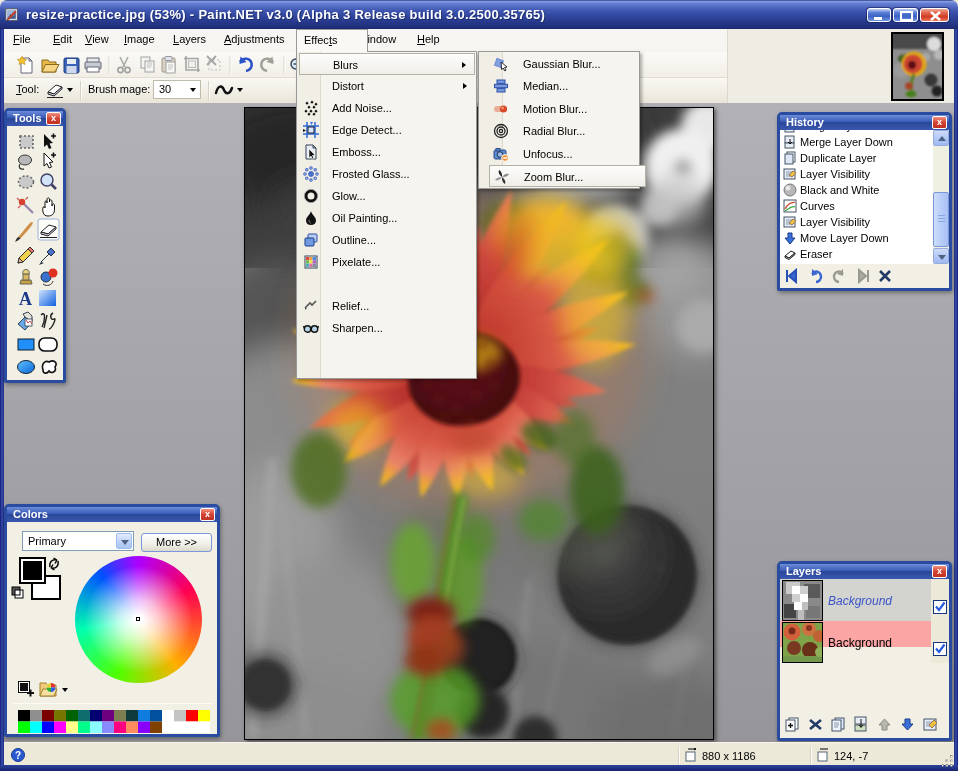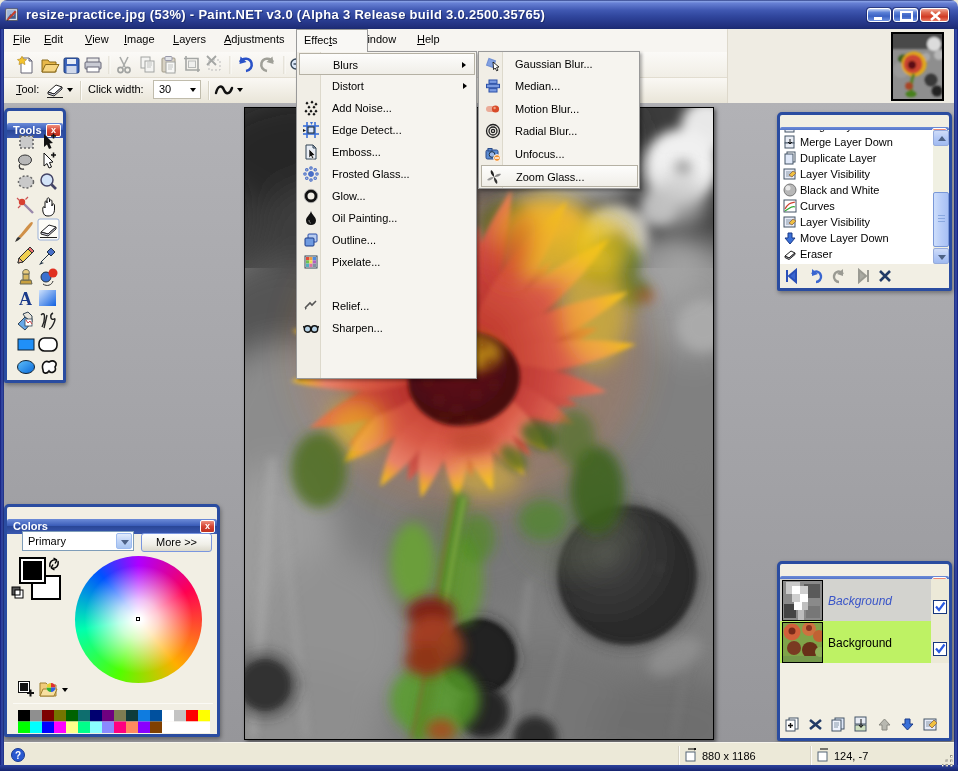--- a/index.html
+++ b/index.html
@@ -29,36 +29,36 @@
 #workspace { position:absolute; left:4px; top:103px; width:950px; height:639px; background:linear-gradient(#b2b2b6,#96969a); }
 #statusbar { position:absolute; left:4px; top:742px; width:950px; height:23px; background:#ece9d8; border-top:1px solid #f6f4ec; }
 
 .vsep { position:absolute; width:2px; border-left:1px solid #d6d2c4; border-right:1px solid #fcfbf8; }
 
 
 #canvas { position:absolute; left:244px; top:107px; width:470px; height:633px; background:#808080; border:1px solid #000; box-shadow:2px 2px 4px rgba(0,0,0,.5); }
 
 
 .pal { position:absolute; border:3px solid #2a4ca0; border-radius:5px 5px 2px 2px; background:#f2efe4; box-shadow:1px 2px 4px rgba(0,0,0,.35); }
-.paltitle { height:15px; background:linear-gradient(#6c8bd8 0%,#3a5cb8 45%,#2a4798 50%,#3a58b0 100%); border-radius:2px 2px 0 0; color:#fff; font-weight:bold; font-size:11px; padding-left:6px; line-height:15px; position:relative;margin-top:12px; }
+.paltitle { height:15px; background:linear-gradient(#6c8bd8 0%,#3a5cb8 45%,#2a4798 50%,#3a58b0 100%); border-radius:2px 2px 0 0; color:#fff; font-weight:bold; font-size:11px; padding-left:6px; line-height:15px; position:relative; }
 .palx { position:absolute; right:2px; top:1px; width:15px; height:13px; background:linear-gradient(#f0907e,#d44432 50%,#c03020); border:1px solid #fff; border-radius:2px; color:#fff; font-size:9px; font-weight:bold; text-align:center; line-height:11px; }
 
 #tools { left:4px; top:108px; width:62px; height:275px; }
 #history { left:777px; top:112px; width:175px; height:179px; }
 #colors { left:4px; top:504px; width:216px; height:233px; }
 #layers { left:777px; top:561px; width:175px; height:180px; }
 
 
 #fxmenu { position:absolute; left:296px; top:29px; width:72px; height:23px; background:#f9f8f5; border:1px solid #999; border-bottom:none; z-index:40; }
 #fxdrop { position:absolute; left:296px; top:51px; width:181px; height:328px; background:#f6f4ef; border:1px solid #999; box-shadow:2px 2px 3px rgba(0,0,0,.3); z-index:39; }
 #fxdrop .gutter { position:absolute; left:0; top:0; width:24px; height:100%; background:#f1eee6; border-right:1px solid #ddd9cc; }
 #submenu { position:absolute; left:478px; top:51px; width:162px; height:138px; background:#f6f4ef; border:1px solid #999; box-shadow:2px 2px 3px rgba(0,0,0,.3); z-index:41; }
 #submenu .gutter { position:absolute; left:0; top:0; width:24px; height:100%; background:#f1eee6; border-right:1px solid #ddd9cc; }
 .drow { position:absolute; left:2px; width:176px; height:22px; line-height:22px; color:#000; }
-.srow { position:absolute; left:2px; width:157px; height:22px; line-height:22px; color:#000; }
+.srow { position:absolute; left:10px; width:157px; height:22px; line-height:22px; color:#000; }
 .dhi { background:linear-gradient(#fdfdfc,#f0eee8); border:1px solid #b5b1a4; }
 .dtext { position:absolute; left:33px; top:0; }
 .stext { position:absolute; left:34px; top:0; }
 .darr { position:absolute; right:8px; top:8px; width:0; height:0; border-left:4px solid #000; border-top:3px solid transparent; border-bottom:3px solid transparent; }
 .icon16 { position:absolute; left:4px; top:3px; width:16px; height:16px; }
 .hrow { position:absolute; left:0; width:169px; height:16px; }
 .hrow span { position:absolute; left:20px; top:2px; }
 .hico { position:absolute; left:3px; top:1px; width:14px; height:14px; }
 .sbtn { position:absolute; left:0; width:16px; height:16px; background:linear-gradient(#cfdcf8,#b4c9f6 50%,#a0baf0); border:1px solid #96abdc; border-radius:2px; }
 </style>
@@ -83,21 +83,21 @@
   <div class="winbtn" id="btncls"><svg width="29" height="14">
         <path d="M10 3 L19 11 M19 3 L10 11" stroke="#fff" stroke-width="2.4"></path>
       </svg></div>
 </div>
 <div id="frameL"></div>
 <div id="frameR"></div>
 <div id="frameB"></div>
 
 <div id="menubar">
   <div class="mitem" style="left:9px"><u>F</u>ile</div>
-  <div class="mitem" style="left:40px"><u>E</u>dit</div>
+  <div class="mitem" style="left:49px"><u>E</u>dit</div>
   <div class="mitem" style="left:81px"><u>V</u>iew</div>
   <div class="mitem" style="left:120px"><u>I</u>mage</div>
   <div class="mitem" style="left:169px"><u>L</u>ayers</div>
   <div class="mitem" style="left:220px"><u>A</u>djustments</div>
   <div class="mitem" style="left:353px"><u>W</u>indow</div>
   <div class="mitem" style="left:413px"><u>H</u>elp</div>
 </div>
 
 <div id="toolbar1">
   <svg style="position:absolute;left:0;top:0" width="300" height="26" viewBox="0 0 300 26">
@@ -154,21 +154,21 @@
 <div id="toolbar2">
   <div style="position:absolute;left:12px;top:5px"><u>T</u>ool:</div>
   <svg style="position:absolute;left:42px;top:3px" width="18" height="18" viewBox="0 0 18 18">
     <path d="M2 11 L10 4 L16 6 L8 13 Z" fill="#fff" stroke="#222"></path>
     <path d="M2 11 L8 13 L16 6 L16 8 L8 15 L2 13 Z" fill="#d8d8e8" stroke="#222"></path>
     <path d="M1 16.5 L17 16.5" stroke="#222"></path>
   </svg>
   <svg style="position:absolute;left:210px;top:4px" width="20" height="16" viewBox="0 0 20 16">
     <path d="M2 11 C4 3 8 3 10 8 C12 13 16 12 18 6" fill="none" stroke="#111" stroke-width="2.4" stroke-linecap="round"></path>
   </svg>
-  <div style="position:absolute;left:84px;top:5px">Click width:</div>
+  <div style="position:absolute;left:84px;top:5px">Brush mage:</div>
   <div style="position:absolute;left:149px;top:2px;width:48px;height:19px;background:#fff;border:1px solid #c0bcac;">
       <span style="position:absolute;left:5px;top:2px">30</span>
     </div>
   <div style="position:absolute;left:186px;top:10px;width:0;height:0;border-top:4px solid #000;border-left:3.5px solid transparent;border-right:3.5px solid transparent"></div>
   <div style="position:absolute;left:63px;top:10px;width:0;height:0;border-top:4px solid #000;border-left:3.5px solid transparent;border-right:3.5px solid transparent"></div>
   <div style="position:absolute;left:233px;top:10px;width:0;height:0;border-top:4px solid #000;border-left:3.5px solid transparent;border-right:3.5px solid transparent"></div>
   <div class="vsep" style="left:76px;top:3px;height:19px"></div>
   <div class="vsep" style="left:204px;top:3px;height:19px"></div>
 </div>
 <div id="tbright"></div>
@@ -672,21 +672,21 @@
         <rect x="108" y="11.5" width="12" height="11.5" fill="#ff8a5e"></rect>
         <rect x="120" y="11.5" width="12" height="11.5" fill="#8a00ff"></rect>
         <rect x="132" y="11.5" width="12" height="11.5" fill="#804000"></rect>
         <rect x="144" y="11.5" width="48" height="11.5" fill="#ffffff"></rect>
     </g>
   </svg>
 </div>
 
 <div class="pal" id="layers">
   <div class="paltitle">Layers<div class="palx">x</div></div>
-  <div id="layerlist" style="position:absolute;left:0px;top:15px;width:169px;height:84px;background:#bef264">
+  <div id="layerlist" style="position:absolute;left:0px;top:15px;width:169px;height:68px;background:#fca5a5">
     <div style="position:absolute;left:0;top:0;width:151px;height:42px;background:#d3d3cf"></div>
     <div style="position:absolute;left:151px;top:0;width:18px;height:84px;background:#ece9d8"></div>
     <svg style="position:absolute;left:2px;top:1px" width="41" height="41" viewBox="0 0 41 41">
       <rect width="41" height="41" fill="#8a8a8a"></rect>
       <rect x="4" y="2" width="14" height="12" fill="#c9c9c9"></rect>
         <rect x="22" y="4" width="16" height="14" fill="#5a5a5a"></rect>
       <rect x="2" y="24" width="12" height="14" fill="#444"></rect>
         <rect x="24" y="26" width="14" height="12" fill="#777"></rect>
       <g>
           <rect x="10" y="6" width="8" height="8" fill="#fff"></rect>
@@ -960,21 +960,21 @@
       <span class="stext">Unfocus...</span>
     <svg class="icon16" viewBox="0 0 16 16">
         <rect x="1" y="4" width="12" height="9" rx="1.5" fill="#5a8ad0" stroke="#2a4a88"></rect>
         <rect x="3" y="2.5" width="4" height="2.5" fill="#5a8ad0" stroke="#2a4a88"></rect>
         <circle cx="7" cy="8.5" r="2.8" fill="#9ab8e8" stroke="#234"></circle>
         <circle cx="12" cy="12" r="3.4" fill="#f09030" stroke="#fff"></circle>
         <rect x="10" y="11.3" width="4" height="1.4" fill="#fff"></rect>
       </svg>
     </div>
   <div class="srow dhi" style="top:113px">
-      <span class="stext">Zoom Glass...</span>
+      <span class="stext">Zoom Blur...</span>
     <svg class="icon16" viewBox="0 0 16 16">
         <g fill="#555">
           <path d="M8 8 C5 6 4 3 5 1 C7 2 8.5 5 8 8 Z" fill="#222"></path>
           <path d="M8 8 C10 5 13 4 15 5 C14 7 11 8.5 8 8 Z" fill="#888"></path>
           <path d="M8 8 C11 10 12 13 11 15 C9 14 7.5 11 8 8 Z" fill="#333"></path>
           <path d="M8 8 C6 11 3 12 1 11 C2 9 5 7.5 8 8 Z" fill="#999"></path>
         </g>
       </svg>
     </div>
 </div>

